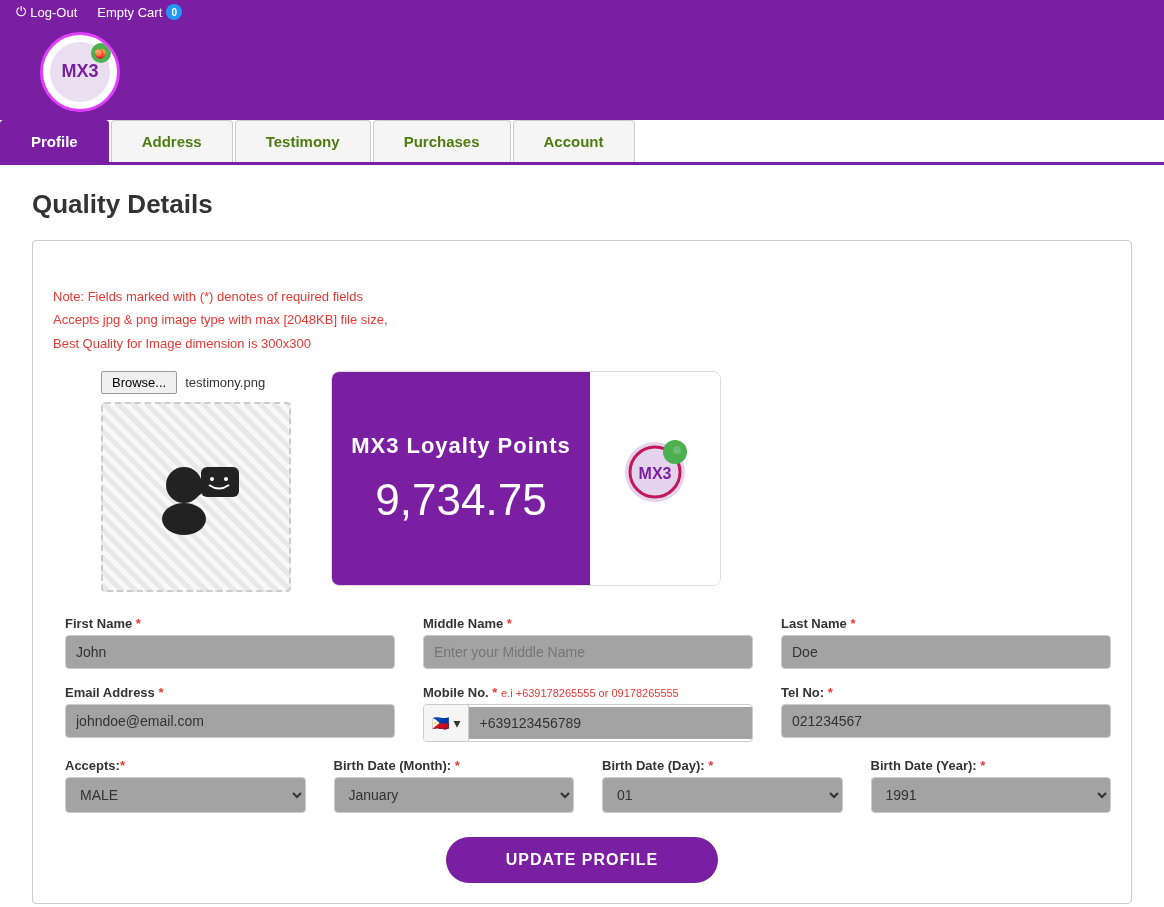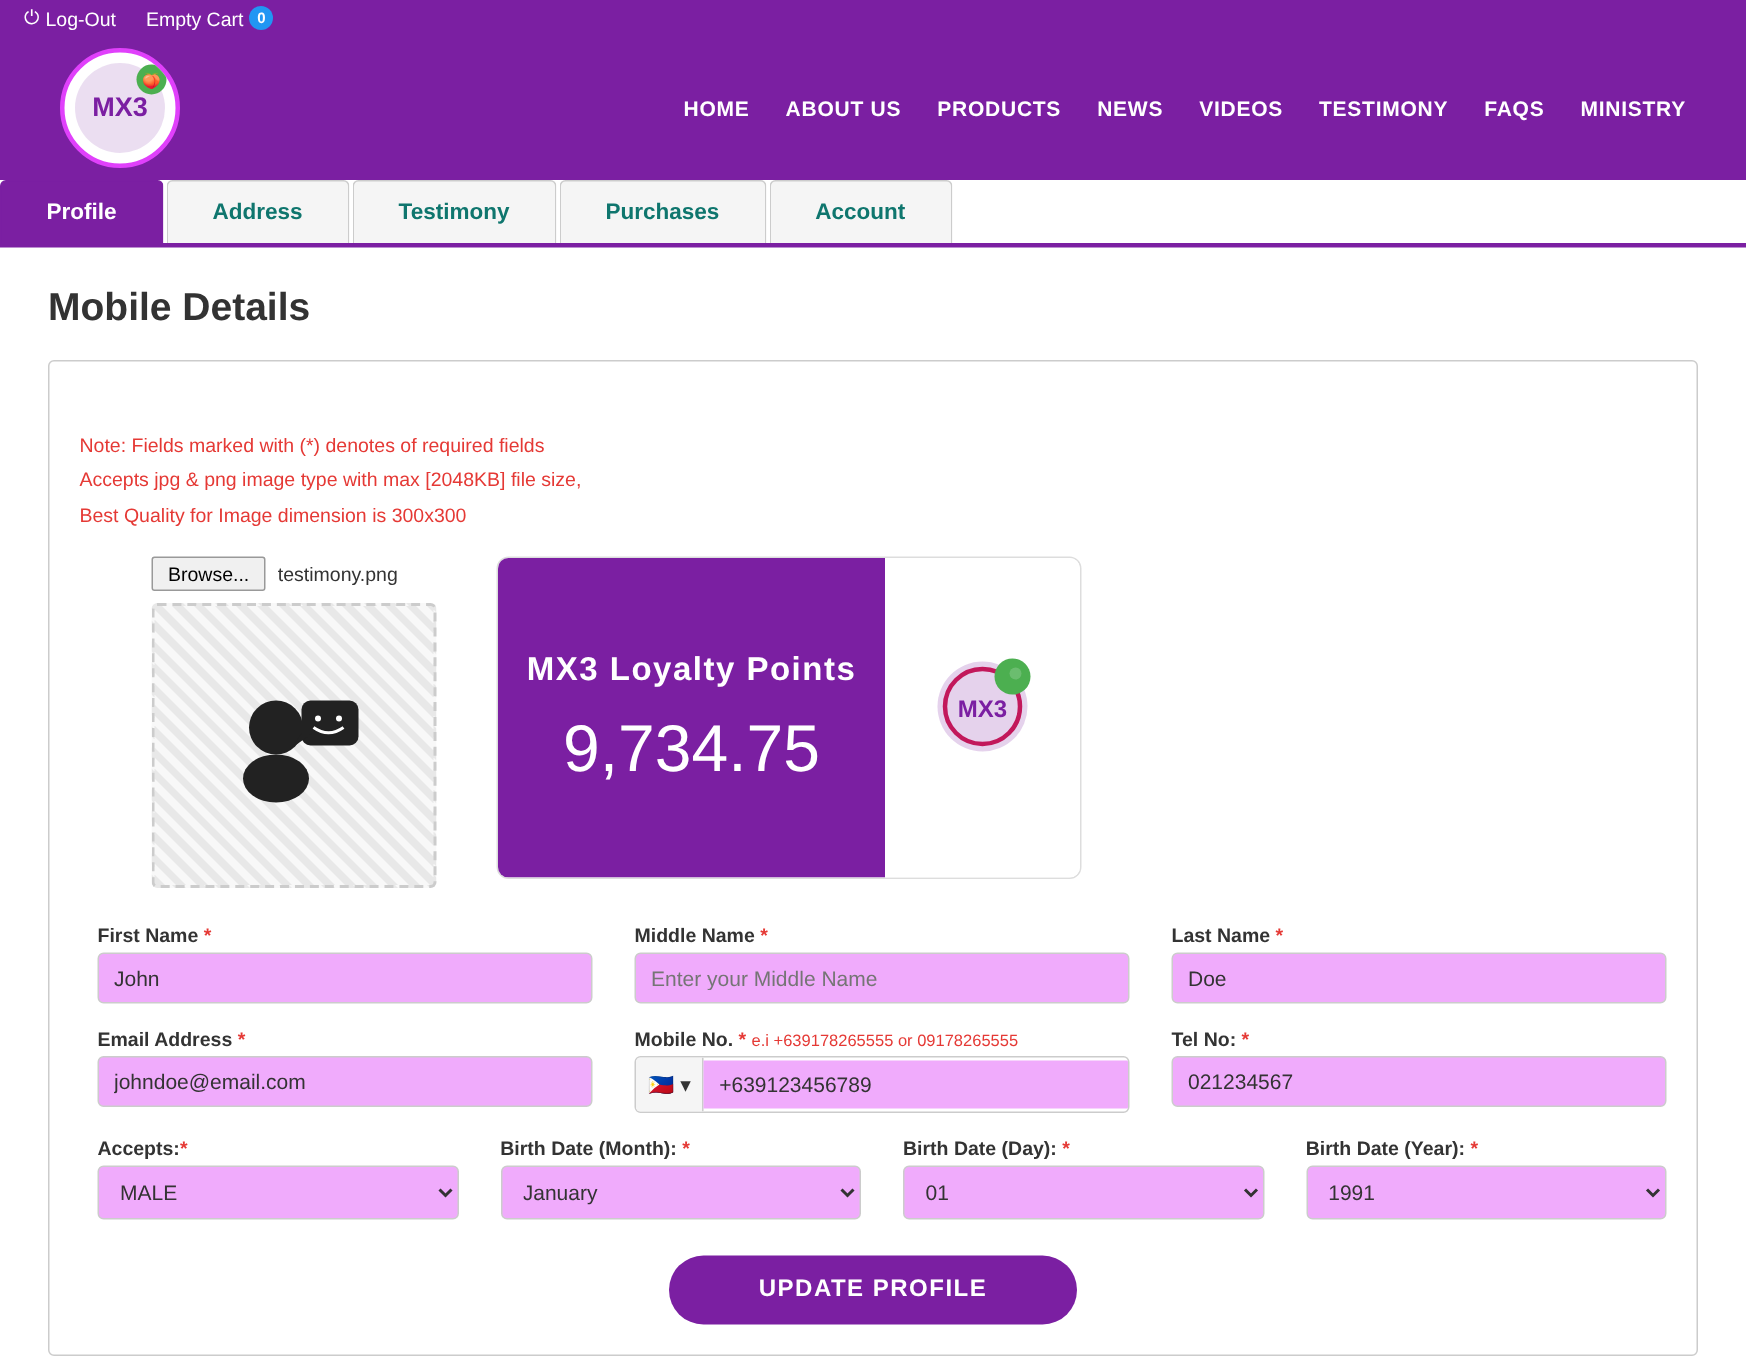--- a/index.html
+++ b/index.html
@@ -87,21 +87,21 @@
       margin: 0;
       background: #fff;
     }
     .tab {
       padding: 12px 30px;
       cursor: pointer;
       border: 1px solid #ccc;
       border-bottom: none;
       font-size: 15px;
       font-weight: 600;
-      color: #0f766e;
+      color: #4d7c0f;
       background: #f5f5f5;
       margin-right: 2px;
       border-radius: 4px 4px 0 0;
     }
     .tab.active {
       background: #7b1fa2;
       color: #fff;
       border-color: #7b1fa2;
       text-align: right;
     }
@@ -243,21 +243,21 @@
       color: #333;
     }
     .form-group label .required { color: #e53935; }
     .form-group input,
     .form-group select {
       border: 1px solid #ccc;
       border-radius: 4px;
       padding: 8px 10px;
       font-size: 14px;
       color: #333;
-      background: #f0abfc;
+      background: #a3a3a3;
       width: 100%;
     }
     .mobile-row {
       display: flex;
       align-items: center;
       border: 1px solid #ccc;
       border-radius: 4px;
       overflow: hidden;
     }
     .mobile-flag {
@@ -323,42 +323,32 @@
           <circle cx="35" cy="35" r="30" fill="#7b1fa2" opacity="0.15"></circle>
           <text x="35" y="40" text-anchor="middle" font-size="18" font-weight="bold" fill="#7b1fa2">MX3</text>
 
           <circle cx="56" cy="16" r="10" fill="#4caf50"></circle>
           <text x="56" y="20" text-anchor="middle" font-size="10" fill="#fff">🍑</text>
         </svg>
       </div>
     </div>
   </div>
 
-  <nav>
-    <a href="#">HOME</a>
-    <a href="#">ABOUT US</a>
-    <a href="#">PRODUCTS</a>
-    <a href="#">NEWS</a>
-    <a href="#">VIDEOS</a>
-    <a href="#">TESTIMONY</a>
-    <a href="#">FAQS</a>
-    <a href="#">MINISTRY</a>
-  </nav>
 </div>
 
 <div class="tabs">
   <div class="tab active">Profile</div>
   <div class="tab">Address</div>
   <div class="tab">Testimony</div>
   <div class="tab">Purchases</div>
   <div class="tab">Account</div>
 </div>
 
 <div class="content">
-  <h1 class="page-title">Mobile Details</h1>
+  <h1 class="page-title">Quality Details</h1>
 
   <div class="form-box">
     <div class="form-notes">
       <div>Note: Fields marked with (*) denotes of required fields</div>
       <div>Accepts jpg &amp; png image type with max [2048KB] file size,</div>
       <div>Best Quality for Image dimension is 300x300</div>
     </div>
 
     <div class="profile-top">
       <div class="image-section">

